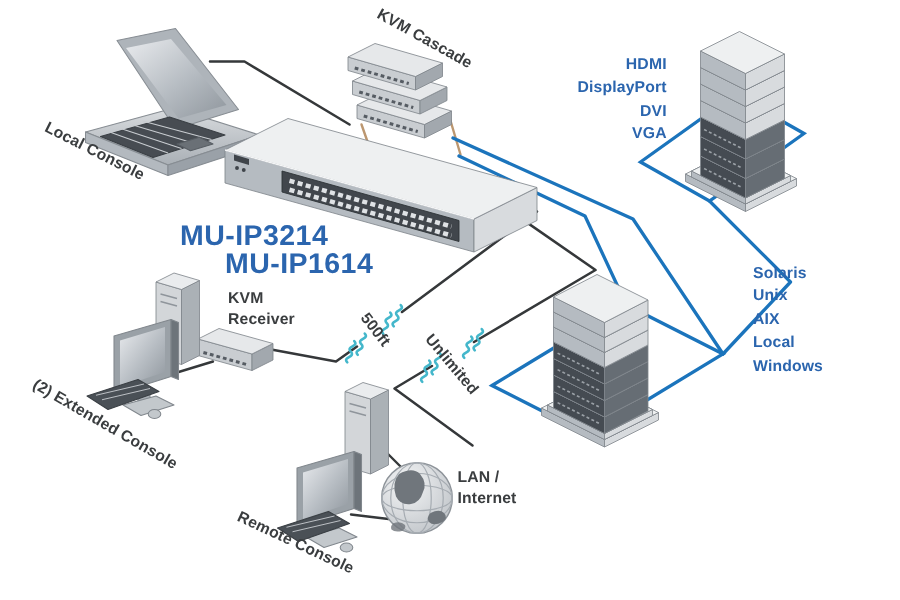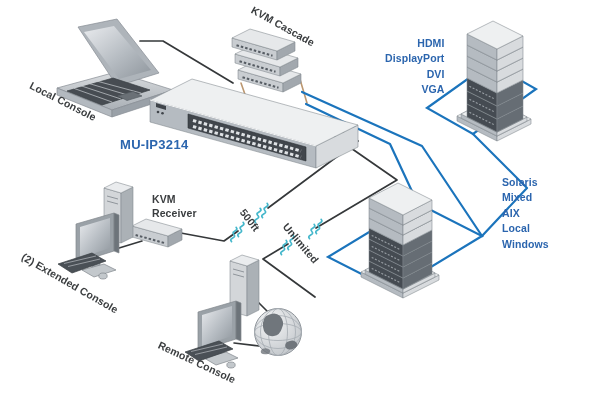--- a/index.html
+++ b/index.html
@@ -8,21 +8,21 @@
   }
   html,body{margin:0;padding:0;background:var(--bg);}
   #canvas{position:relative;width:600px;height:400px;overflow:hidden;background:var(--bg);
           font-family:"Liberation Sans",sans-serif;}
   #art{position:absolute;left:0;top:0;}
   .lbl{position:absolute;font-weight:bold;font-size:10.5px;color:var(--label_dark);
        white-space:nowrap;letter-spacing:.1px;}
   .blue{color:var(--label_blue);}
   .c{transform-origin:center center;}
   .list span{display:block;line-height:15.4px;}
-  .model{font-size:13px;letter-spacing:.3px;}
+  .model{font-size:19px;letter-spacing:.3px;margin-top:10px;}
   .twoline span{display:block;line-height:13.5px;}
 </style>
 </head>
 <body>
 
 <div id="canvas">
 
 <svg id="art" width="600" height="400" viewBox="0 0 600 400">
   <defs>
     <linearGradient id="gScreen" x1="0" y1="0" x2="1" y2="1">
@@ -262,43 +262,48 @@
           <polygon stroke="#7f868c" stroke-width="0.55" points="403,215 369,198 398,183 432,200" fill="#eef0f1"></polygon>
         </g>
   </g>
 </svg>
 
 <div class="lbl c" style="left:63px;top:101px;transform:translate(-50%,-50%) rotate(27deg);">Local Console</div>
 
 <div class="lbl c" style="left:283px;top:26px;transform:translate(-50%,-50%) rotate(29deg);">KVM Cascade</div>
 
 <div class="lbl blue model" style="left:120px;top:137px;">MU-IP3214</div>
+<div class="lbl blue model" style="left:150px;top:156px;">MU-IP1614</div>
 
 <div class="lbl twoline" style="left:152px;top:193px;">
   <span>KVM</span>
   <span>Receiver</span>
 </div>
 
 <div class="lbl c" style="left:250px;top:220px;transform:translate(-50%,-50%) rotate(52deg);">500ft</div>
 <div class="lbl c" style="left:301px;top:243px;transform:translate(-50%,-50%) rotate(50deg);">Unlimited</div>
 
 <div class="lbl c" style="left:70px;top:283px;transform:translate(-50%,-50%) rotate(30deg);">(2) Extended Console</div>
 
 <div class="lbl c" style="left:197px;top:362px;transform:translate(-50%,-50%) rotate(25deg);">Remote Console</div>
 
+<div class="lbl twoline" style="left:305px;top:312px;">
+  <span>LAN /</span>
+  <span>Internet</span>
+</div>
 
 <div class="lbl blue list" style="left:385px;top:36px;text-align:right;">
   <span>HDMI</span>
   <span>DisplayPort</span>
   <span>DVI</span>
   <span>VGA</span>
 </div>
 
 
 <div class="lbl blue list" style="left:502px;top:175px;">
   <span>Solaris</span>
-  <span>Mixed</span>
+  <span>Unix</span>
   <span>AIX</span>
   <span>Local</span>
   <span>Windows</span>
 </div>
 
 </div>
 
 </body></html>

